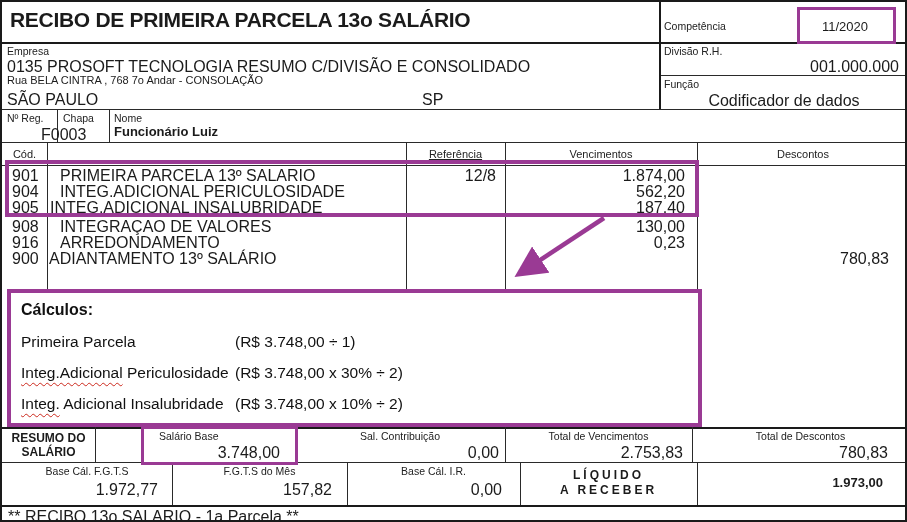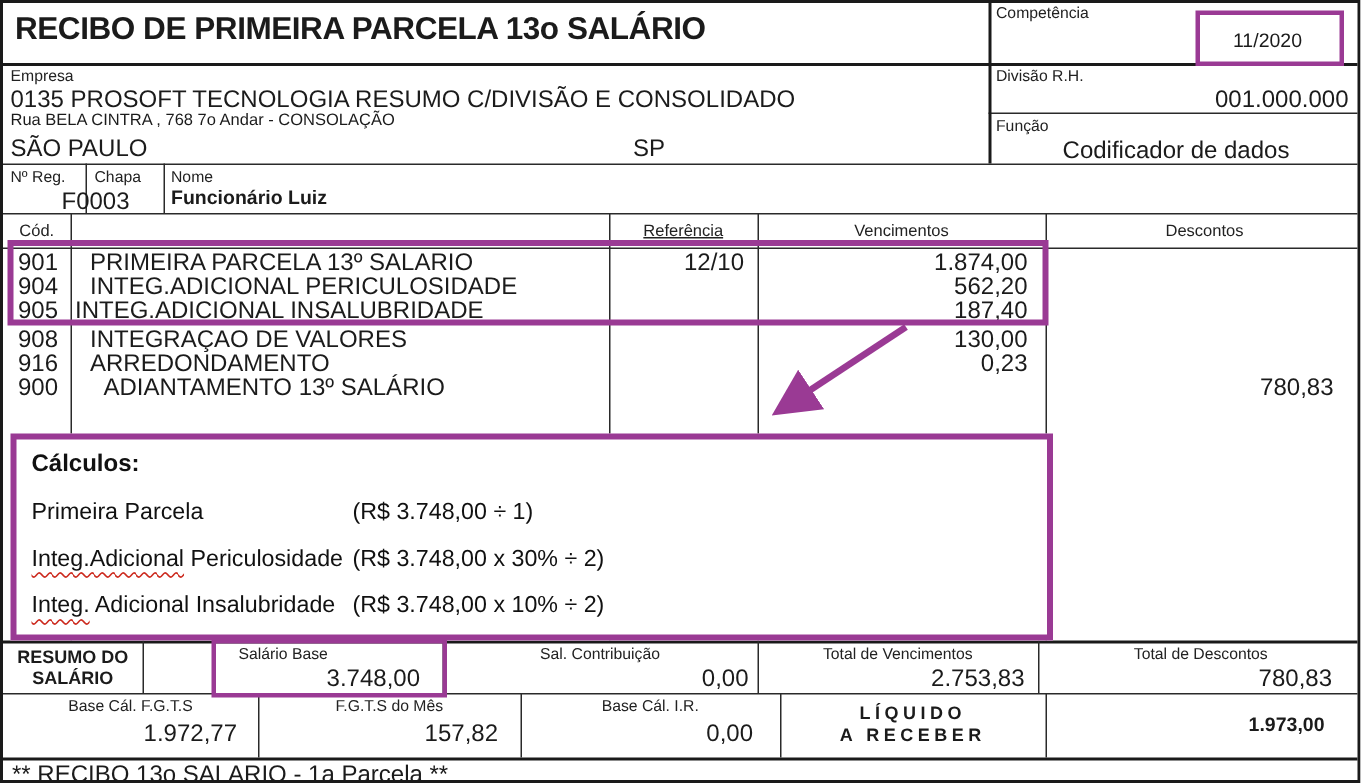--- a/index.html
+++ b/index.html
@@ -37,21 +37,21 @@
 
   <div class="hline thick" style="left:0;top:40px;width:907px;"></div>
   <div class="hline" style="left:657px;top:73px;width:250px;"></div>
   <div class="hline" style="left:0;top:107px;width:907px;"></div>
   <div class="hline" style="left:0;top:140px;width:907px;"></div>
   <div class="hline" style="left:0;top:163px;width:907px;"></div>
   <div class="vline thick" style="left:657px;top:0;height:107px;"></div>
 
   <div class="abs title" style="left:8px;top:6px;width:640px;">RECIBO DE PRIMEIRA PARCELA 13o SALÁRIO</div>
 
-  <div class="abs lab" style="left:662px;top:1px;">Competência</div>
+  <div class="abs lab" style="left:662px;top:18px;">Competência</div>
   <div class="abs val" style="left:800px;top:17px;width:86px;text-align:center;font-size:13px;">11/2020</div>
   <div class="purpleBox" style="left:795px;top:5px;width:99px;height:37px;"></div>
 
   <div class="abs lab" style="left:5px;top:43px;">Empresa</div>
   <div class="abs val" style="left:5px;top:56px;white-space:nowrap;">0135 PROSOFT TECNOLOGIA RESUMO C/DIVISÃO E CONSOLIDADO</div>
   <div class="abs" style="left:5px;top:72px;font-size:11px;white-space:nowrap;">Rua BELA CINTRA , 768 7o Andar - CONSOLAÇÃO</div>
   <div class="abs val" style="left:5px;top:89px;">SÃO PAULO</div>
   <div class="abs val" style="left:420px;top:89px;">SP</div>
 
   <div class="abs lab" style="left:662px;top:43px;">Divisão R.H.</div>
@@ -73,41 +73,41 @@
   <div class="vline" style="left:503px;top:140px;height:285px;"></div>
   <div class="vline" style="left:695px;top:140px;height:285px;"></div>
 
   <div class="abs lab ctr" style="left:0;top:146px;width:45px;font-size:11px;">Cód.</div>
   <div class="abs lab ctr" style="left:404px;top:146px;width:99px;font-size:11px;text-decoration:underline;">Referência</div>
   <div class="abs lab ctr" style="left:503px;top:146px;width:192px;font-size:11px;">Vencimentos</div>
   <div class="abs lab ctr" style="left:695px;top:146px;width:212px;font-size:11px;">Descontos</div>
 
   <div class="abs val" style="left:10px;top:165px;">901</div>
   <div class="abs val" style="left:58px;top:165px;white-space:nowrap;">PRIMEIRA PARCELA 13º SALARIO</div>
-  <div class="abs val num" style="left:404px;top:165px;width:90px;">12/10</div>
+  <div class="abs val num" style="left:404px;top:165px;width:90px;">12/8</div>
   <div class="abs val num" style="left:503px;top:165px;width:180px;">1.874,00</div>
 
   <div class="abs val" style="left:10px;top:181px;">904</div>
   <div class="abs val" style="left:58px;top:181px;white-space:nowrap;">INTEG.ADICIONAL PERICULOSIDADE</div>
   <div class="abs val num" style="left:503px;top:181px;width:180px;">562,20</div>
 
   <div class="abs val" style="left:10px;top:197px;">905</div>
   <div class="abs val" style="left:48px;top:197px;white-space:nowrap;">INTEG.ADICIONAL INSALUBRIDADE</div>
   <div class="abs val num" style="left:503px;top:197px;width:180px;">187,40</div>
 
   <div class="abs val" style="left:10px;top:216px;">908</div>
   <div class="abs val" style="left:58px;top:216px;white-space:nowrap;">INTEGRAÇAO DE VALORES</div>
   <div class="abs val num" style="left:503px;top:216px;width:180px;">130,00</div>
 
   <div class="abs val" style="left:10px;top:232px;">916</div>
   <div class="abs val" style="left:58px;top:232px;white-space:nowrap;">ARREDONDAMENTO</div>
   <div class="abs val num" style="left:503px;top:232px;width:180px;">0,23</div>
 
   <div class="abs val" style="left:10px;top:248px;">900</div>
-  <div class="abs val" style="left:67px;top:248px;white-space:nowrap;">ADIANTAMENTO 13º SALÁRIO</div>
+  <div class="abs val" style="left:47px;top:248px;white-space:nowrap;">ADIANTAMENTO 13º SALÁRIO</div>
   <div class="abs val num" style="left:695px;top:248px;width:192px;">780,83</div>
 
   <div class="purpleBox thick4" style="left:3px;top:158px;width:694px;height:57px;"></div>
 
   <svg class="abs" style="left:488px;top:208px;z-index:6;" width="130" height="80" viewBox="0 0 130 80">
     <defs>
       <marker id="ah" markerWidth="7" markerHeight="7" refX="5" refY="3.5" orient="auto">
         <path d="M0,0 L7,3.5 L0,7 Z" fill="#9a3a94"></path>
       </marker>
     </defs>

